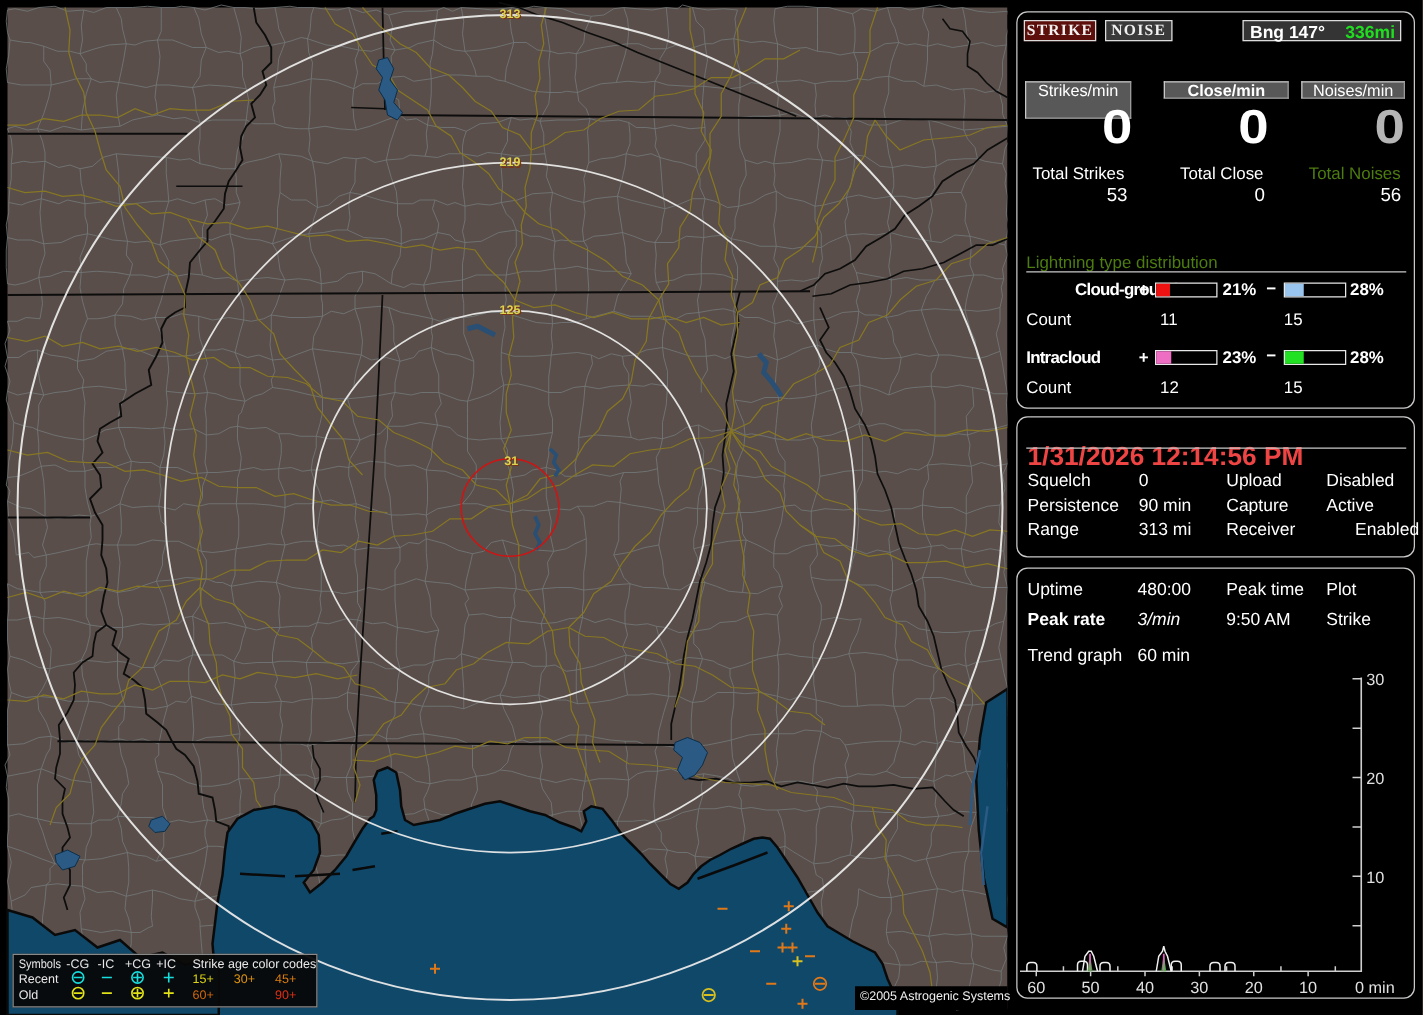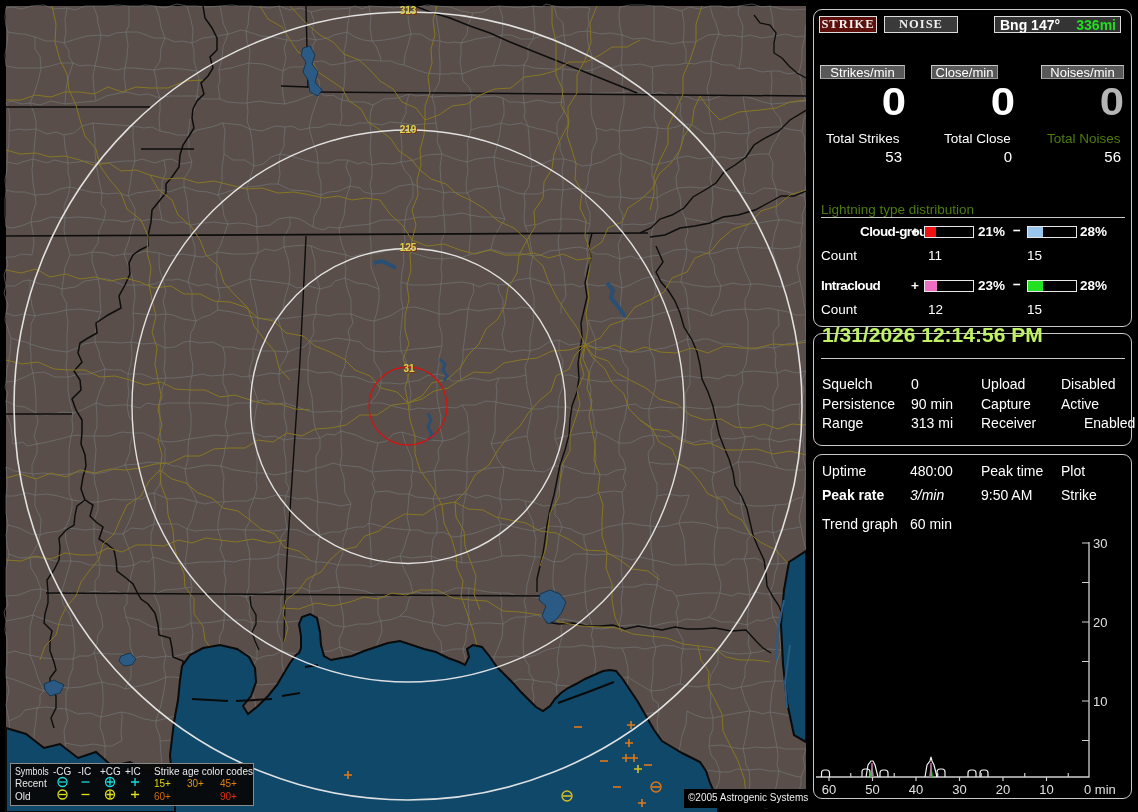--- a/index.html
+++ b/index.html
@@ -165,28 +165,28 @@
 
 <div style="position:absolute;left:684px;top:789px;width:122px;height:19px;background:#000;color:#efefef;font-size:10px;line-height:10px;white-space:nowrap;">
     <span style="position:absolute;left:4px;top:4px;">©2005 Astrogenic Systems</span>
   </div>
 
 <div class="box" style="top:9px;height:318px;"></div>
 <div class="box" style="top:333px;height:113px;"></div>
 <div class="box" style="top:454px;height:345px;"></div>
 
 <div class="btn" style="left:819px;top:16px;width:58px;height:17px;background:#5c0f0b;color:#f0f0f0;line-height:15px;">STRIKE</div>
-<div class="btn" style="left:884px;top:16px;width:74px;height:17px;background:#3a3a3a;color:#f0f0f0;line-height:15px;">NOISE</div>
+<div class="btn" style="left:884px;top:16px;width:54px;height:17px;background:#3a3a3a;color:#f0f0f0;line-height:15px;">NOISE</div>
 <div style="position:absolute;left:994px;top:16px;width:127px;height:17px;background:#343434;border:1px solid #dcdcdc;">
   <span style="position:absolute;left:5px;top:1px;font-size:14px;line-height:14px;font-weight:bold;color:#fff;">Bng 147°</span>
   <span style="position:absolute;right:4px;top:1px;font-size:14px;line-height:14px;font-weight:bold;color:#20dd20;">336mi</span>
 </div>
 
-<div class="lbl" style="left:820px;top:65px;width:85px;height:14px;">Strikes/min</div>
-<div class="lbl" style="left:931px;top:65px;width:67px;height:14px;">Close/min</div>
+<div class="lbl" style="left:820px;top:65px;width:85px;height:30px;">Strikes/min</div>
+<div class="lbl" style="left:931px;top:65px;width:100px;height:14px;font-weight:bold;">Close/min</div>
 <div class="lbl" style="left:1041px;top:65px;width:83px;height:14px;">Noises/min</div>
 
 <div class="bigzero" style="left:796px;top:83px;">0</div>
 <div class="bigzero" style="left:905px;top:83px;">0</div>
 <div class="bigzero" style="left:1014px;top:83px;color:#b5b5b5;">0</div>
 
 <div class="t13" style="left:826px;top:131px;">Total Strikes</div>
 <div class="t13" style="left:944px;top:131px;">Total Close</div>
 <div class="t13 gray" style="left:1047px;top:131px;">Total Noises</div>
 <div class="val" style="left:822px;top:148px;width:80px;">53</div>
@@ -219,21 +219,21 @@
 <div class="t13 bold" style="left:978px;top:278px;">23%</div>
 <div class="t13 bold" style="left:1013px;top:277px;">−</div>
 <div class="bar" style="left:1027px;top:280px;">
     <div style="width:15px;background:#22e022;"></div>
   </div>
 <div class="t13 bold" style="left:1080px;top:278px;">28%</div>
 <div class="t13" style="left:821px;top:302px;">Count</div>
 <div class="t13" style="left:928px;top:302px;">12</div>
 <div class="t13" style="left:1027px;top:302px;">15</div>
 
-<div style="position:absolute;left:822px;top:323px;font-size:21px;font-weight:bold;color:#bef264;">1/31/2026 12:14:56 PM</div>
+<div style="position:absolute;left:822px;top:354px;font-size:21px;font-weight:bold;color:#ef4444;">1/31/2026 12:14:56 PM</div>
 <div style="position:absolute;left:821px;top:358px;width:304px;height:1px;background:#c9c9c9;"></div>
 <div class="row" style="left:822px;top:376px;">Squelch</div>
 <div class="row" style="left:911px;top:376px;">0</div>
 <div class="row" style="left:981px;top:376px;">Upload</div>
 <div class="row gray" style="left:1061px;top:376px;">Disabled</div>
 <div class="row" style="left:822px;top:396px;">Persistence</div>
 <div class="row" style="left:911px;top:396px;">90 min</div>
 <div class="row" style="left:981px;top:396px;">Capture</div>
 <div class="row grn" style="left:1061px;top:396px;">Active</div>
 <div class="row" style="left:822px;top:415px;">Range</div>

